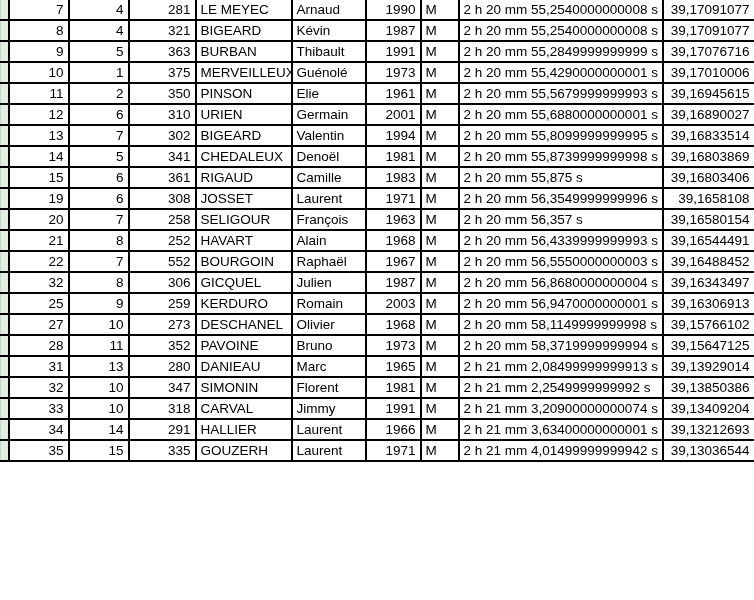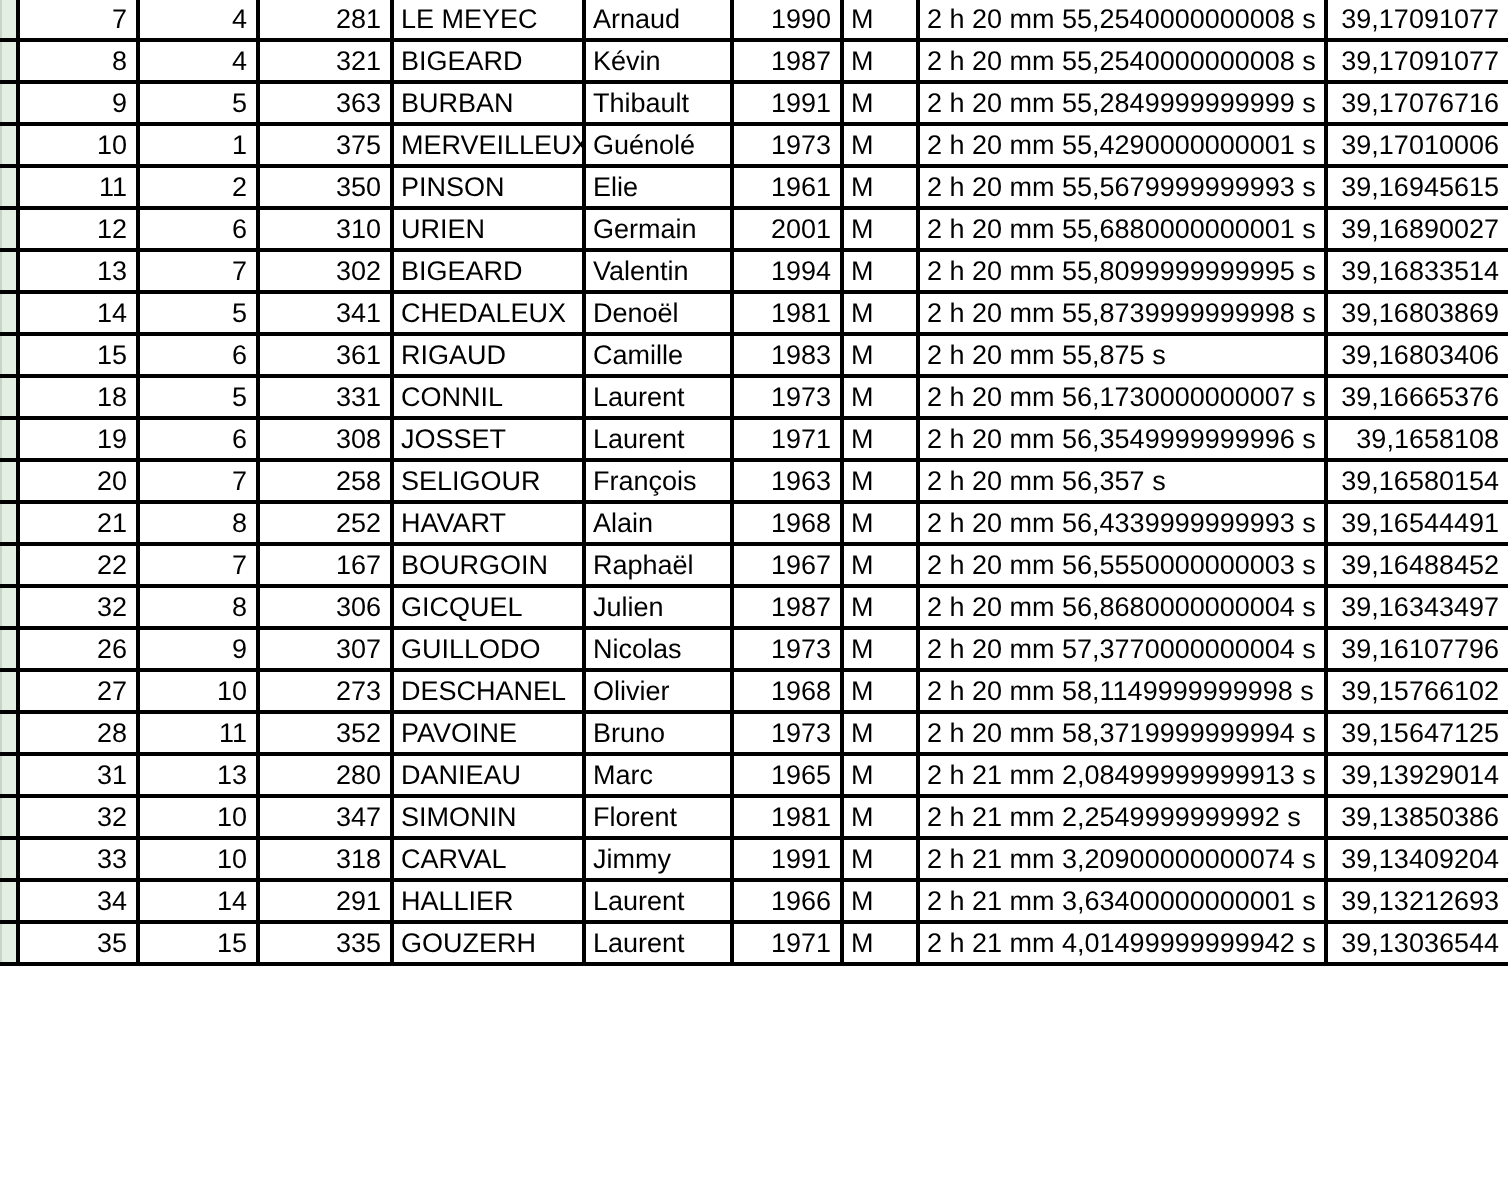--- a/index.html
+++ b/index.html
@@ -164,32 +164,20 @@
     <td class="num">361</td>
     <td class="txt">RIGAUD</td>
     <td class="txt">Camille</td>
     <td class="num">1983</td>
     <td class="txt">M</td>
     <td class="txt">2 h 20 mm 55,875 s</td>
     <td class="num">39,16803406</td>
   </tr>
         <tr class="sheet-row">
     <td class="cell-strip"></td>
-    <td class="num">18</td>
-    <td class="num">5</td>
-    <td class="num">331</td>
-    <td class="txt">CONNIL</td>
-    <td class="txt">Laurent</td>
-    <td class="num">1973</td>
-    <td class="txt">M</td>
-    <td class="txt">2 h 20 mm 56,1730000000007 s</td>
-    <td class="num">39,16665376</td>
-  </tr>
-        <tr class="sheet-row">
-    <td class="cell-strip"></td>
     <td class="num">19</td>
     <td class="num">6</td>
     <td class="num">308</td>
     <td class="txt">JOSSET</td>
     <td class="txt">Laurent</td>
     <td class="num">1971</td>
     <td class="txt">M</td>
     <td class="txt">2 h 20 mm 56,3549999999996 s</td>
     <td class="num">39,1658108</td>
   </tr>
@@ -214,21 +202,21 @@
     <td class="txt">Alain</td>
     <td class="num">1968</td>
     <td class="txt">M</td>
     <td class="txt">2 h 20 mm 56,4339999999993 s</td>
     <td class="num">39,16544491</td>
   </tr>
         <tr class="sheet-row">
     <td class="cell-strip"></td>
     <td class="num">22</td>
     <td class="num">7</td>
-    <td class="num">167</td>
+    <td class="num">552</td>
     <td class="txt">BOURGOIN</td>
     <td class="txt">Raphaël</td>
     <td class="num">1967</td>
     <td class="txt">M</td>
     <td class="txt">2 h 20 mm 56,5550000000003 s</td>
     <td class="num">39,16488452</td>
   </tr>
         <tr class="sheet-row">
     <td class="cell-strip"></td>
     <td class="num">32</td>
@@ -236,29 +224,29 @@
     <td class="num">306</td>
     <td class="txt">GICQUEL</td>
     <td class="txt">Julien</td>
     <td class="num">1987</td>
     <td class="txt">M</td>
     <td class="txt">2 h 20 mm 56,8680000000004 s</td>
     <td class="num">39,16343497</td>
   </tr>
         <tr class="sheet-row">
     <td class="cell-strip"></td>
-    <td class="num">26</td>
+    <td class="num">25</td>
     <td class="num">9</td>
-    <td class="num">307</td>
-    <td class="txt">GUILLODO</td>
-    <td class="txt">Nicolas</td>
-    <td class="num">1973</td>
-    <td class="txt">M</td>
-    <td class="txt">2 h 20 mm 57,3770000000004 s</td>
-    <td class="num">39,16107796</td>
+    <td class="num">259</td>
+    <td class="txt">KERDURO</td>
+    <td class="txt">Romain</td>
+    <td class="num">2003</td>
+    <td class="txt">M</td>
+    <td class="txt">2 h 20 mm 56,9470000000001 s</td>
+    <td class="num">39,16306913</td>
   </tr>
         <tr class="sheet-row">
     <td class="cell-strip"></td>
     <td class="num">27</td>
     <td class="num">10</td>
     <td class="num">273</td>
     <td class="txt">DESCHANEL</td>
     <td class="txt">Olivier</td>
     <td class="num">1968</td>
     <td class="txt">M</td>

